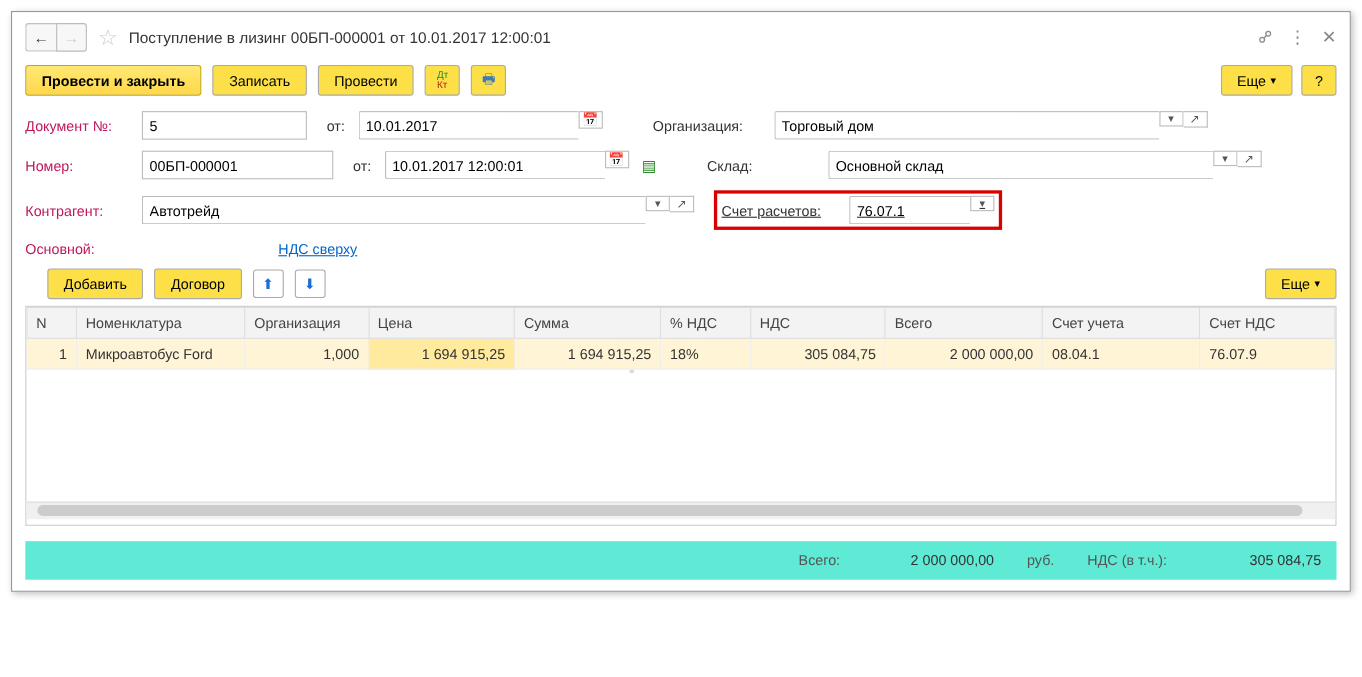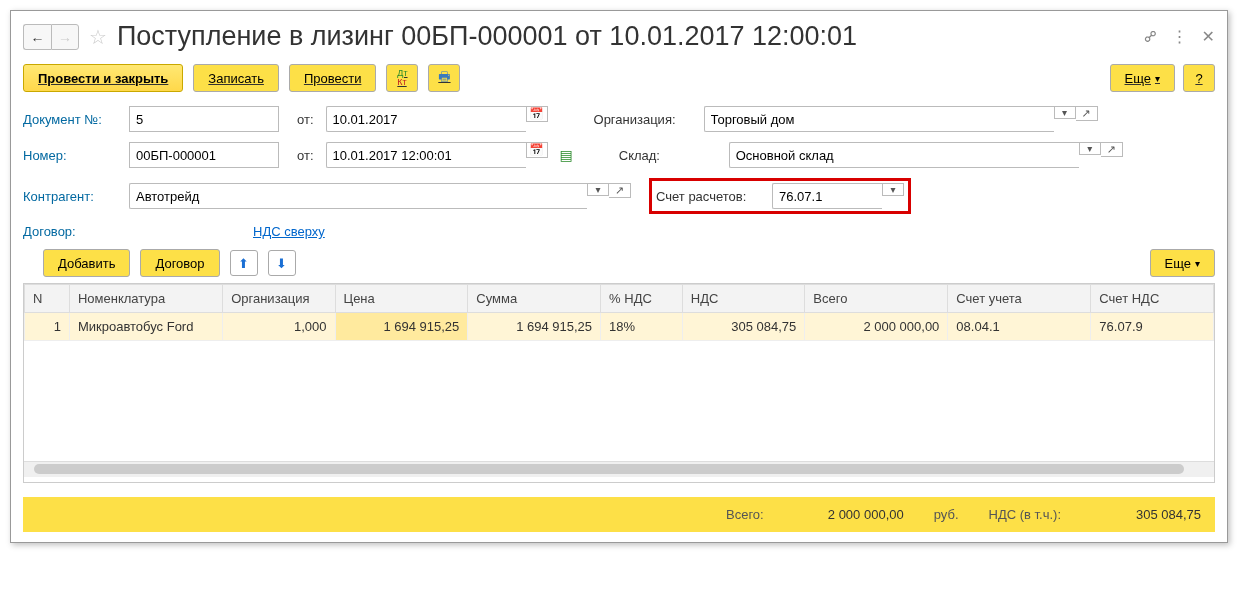--- a/index.html
+++ b/index.html
@@ -33,29 +33,28 @@
     display: inline-flex;
     align-items: center;
     justify-content: center;
     cursor: pointer;
     font-size: 14px;
   }
   .nav-group { display:inline-flex; }
   .nav-group .nav-btn:first-child { border-right:none; border-radius:3px 0 0 3px;}
   .nav-group .nav-btn:last-child { border-radius:0 3px 3px 0;}
   .star-icon { color:#ccc; font-size:20px; margin:0 4px;}
-  .title { font-size: 27px; font-weight: 400; color: #333; flex:1; }
+  .title { font-size: 14px; font-weight: 400; color: #333; flex:1; }
   .title-actions { display:flex; gap:14px; align-items:center; color:#888; }
   .title-actions span { cursor:pointer; font-size:16px; }
   .toolbar {
     display:flex;
     align-items:center;
     gap:10px;
     margin-bottom: 14px;
-    text-decoration: underline;
   }
   .btn {
     height: 28px;
     padding: 0 14px;
     border: 1px solid #aaa;
     background: #fde047;
     border-radius: 3px;
     cursor: pointer;
     font-size: 13px;
     display:inline-flex;
@@ -68,21 +67,21 @@
     font-weight: bold;
   }
   .btn-icon {
     width: 32px;
     padding: 0;
     justify-content:center;
   }
   .toolbar-right { margin-left:auto; display:flex; gap:8px; }
   .form-rows { display:flex; flex-direction:column; gap:10px; margin-bottom:10px;}
   .form-row { display:flex; align-items:center; gap:6px; }
-  .lbl { min-width: 100px; color:#0369a1; }
+  .lbl { min-width: 100px; color:#be185d; }
   .lbl2 { min-width: 110px; color:#333; }
   .ot-lbl { margin: 0 6px 0 12px;}
   input.field {
     height: 26px;
     border: 1px solid #bbb;
     padding: 0 6px;
     font-size: 13px;
     background:#fff;
   }
   .field-wrap {
@@ -105,20 +104,21 @@
   .cal-btn::before{ content:"📅"; font-size:12px;}
   .dd-btn::before{ content:"▾"; font-size:10px;}
   .ext-btn::before{ content:"↗"; font-size:11px;}
   .link { color:#0066cc; text-decoration:underline; cursor:pointer;}
   .right-col { margin-left: 40px; display:flex; align-items:center;}
   .highlight-red {
     border: 3px solid #d80000;
     padding: 2px 4px;
     display:inline-flex;
     align-items:center;
+    text-decoration:underline;
   }
   .table-toolbar {
     display:flex;
     align-items:center;
     gap:10px;
     margin-bottom:6px;
     padding-left:20px;
   }
   .arrow-btn {
     width:28px; height:26px;
@@ -175,21 +175,21 @@
     width: calc(100% - 40px);
     background:#ccc;
     border-radius:5px;
   }
   .footer {
     margin-top:14px;
     display:flex;
     justify-content:flex-end;
     gap:30px;
     align-items:center;
-    background:#fde047;
+    background:#5eead4;
     padding:10px 14px;
     color:#555;
   }
   .footer .val { min-width:110px; text-align:right; color:#333;}
   .watermark {
     position:absolute;
     top: 280px;
     left: 50%;
     transform: translateX(-50%);
     font-size: 44px;
@@ -260,21 +260,21 @@
         <span class="field-wrap">
           <input class="field" style="width: 350px;" value="Торговый дом">
           <span class="mini-btn dd-btn"></span>
           <span class="mini-btn ext-btn"></span>
         </span>
       </span>
     </div>
 
     <div class="form-row">
       <span class="lbl">Номер:</span>
-      <input class="field" style="width: 150px;" value="00БП-000001">
+      <input class="field" style="width: 174px;" value="00БП-000001">
       <span class="ot-lbl">от:</span>
       <span class="field-wrap">
         <input class="field" style="width: 200px;" value="10.01.2017 12:00:01">
         <span class="mini-btn cal-btn"></span>
       </span>
       <span class="green-icon" style="margin-left:6px">▤</span>
       <span class="right-col">
         <span class="lbl2">Склад:</span>
         <span class="field-wrap">
           <input class="field" style="width: 350px;" value="Основной склад">
@@ -296,21 +296,21 @@
           <span class="lbl2" style="min-width:116px">Счет расчетов:</span>
           <span class="field-wrap">
             <input class="field" style="width: 110px;" value="76.07.1">
             <span class="mini-btn dd-btn"></span>
           </span>
         </span>
       </span>
     </div>
 
     <div class="form-row">
-      <span class="lbl">Договор:</span>
+      <span class="lbl">Основной:</span>
       <span class="right-col" style="margin-left:14px">
         <span class="lbl2"></span>
         <span class="link">НДС сверху</span>
       </span>
     </div>
   </div>
 
   <div class="table-toolbar">
     <button class="btn">Добавить</button>
     <button class="btn">Договор</button>

